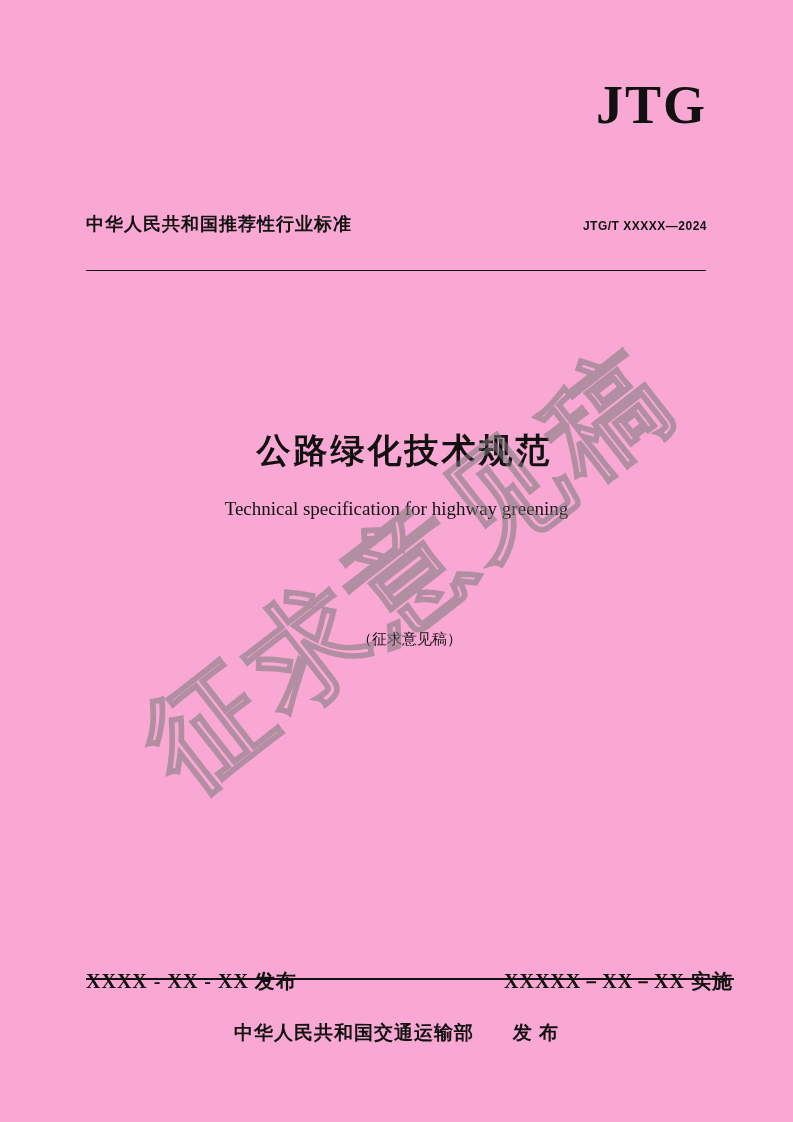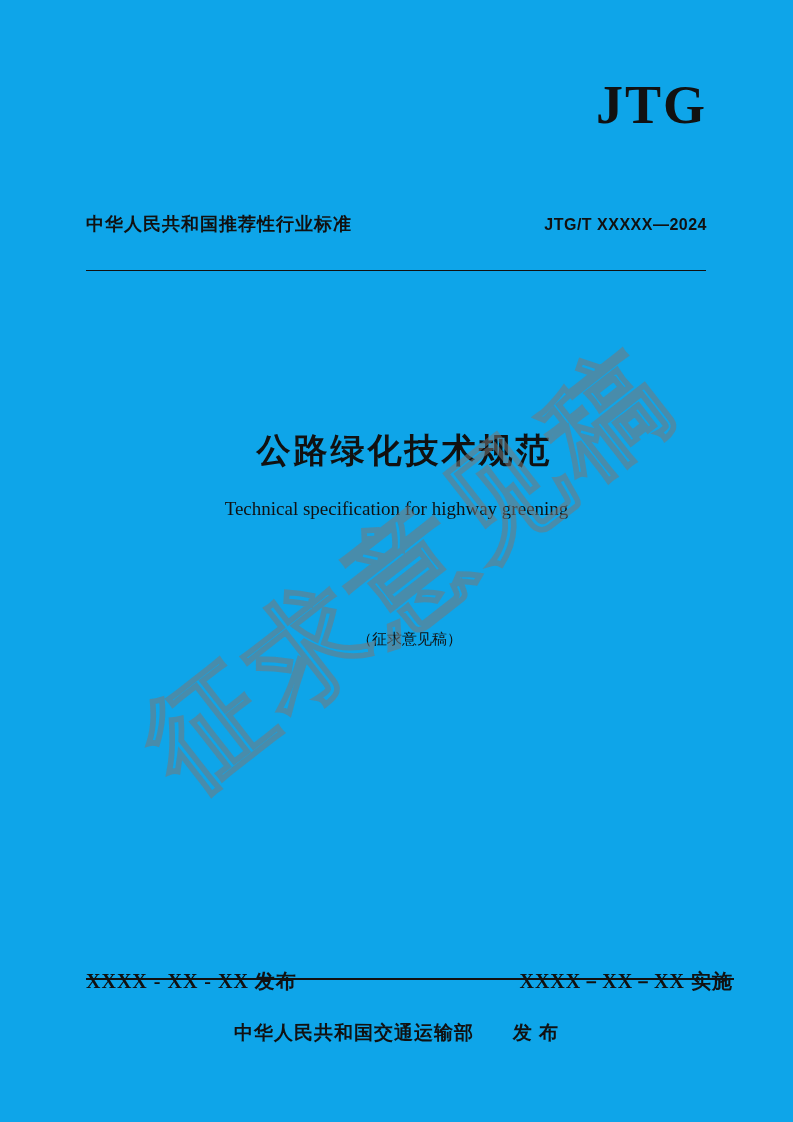--- a/index.html
+++ b/index.html
@@ -8,21 +8,21 @@
     background: #ffffff;
   }
   body {
     font-family: "Liberation Serif", serif;
   }
   .page {
     position: relative;
     width: 793px;
     height: 1122px;
     margin: 0 auto;
-    background: #0ea5e9;
+    background: #f9a8d4;
     overflow: hidden;
   }
 
   
   .jtg-logo {
     position: absolute;
     top: 78px;
     right: 86px;
     font-family: "Liberation Serif", serif;
     font-weight: bold;
@@ -45,21 +45,21 @@
   .std-name {
     font-family: Liberation Serif, serif;
     font-weight: bold;
     font-size: 18px;
     color: #111111;
     letter-spacing: 1px;
   }
   .std-code {
     font-family: "Liberation Sans", sans-serif;
     font-weight: bold;
-    font-size: 16px;
+    font-size: 12px;
     color: #111111;
     letter-spacing: 0.5px;
     text-align: right;
   }
 
   .rule-top {
     position: absolute;
     top: 270px;
     left: 86px;
     width: 620px;
@@ -188,21 +188,21 @@
   <div class="title-cn">公路绿化技术规范</div>
   <div class="title-en">Technical specification for highway greening</div>
   <div class="draft-note">（征求意见稿）</div>
 
   <div class="watermark">
     <span>征求意见稿</span>
   </div>
 
   <div class="publish-row">
     <div class="publish-left">XXXX - XX - XX 发布</div>
-    <div class="publish-right">XXXX－XX－XX 实施</div>
+    <div class="publish-right">XXXXX－XX－XX 实施</div>
   </div>
 
   <div class="rule-bottom"></div>
 
   <div class="issuer">
     <span>中华人民共和国交通运输部</span>
     <span class="gap"></span>
     <span>发 布</span>
   </div>
 

